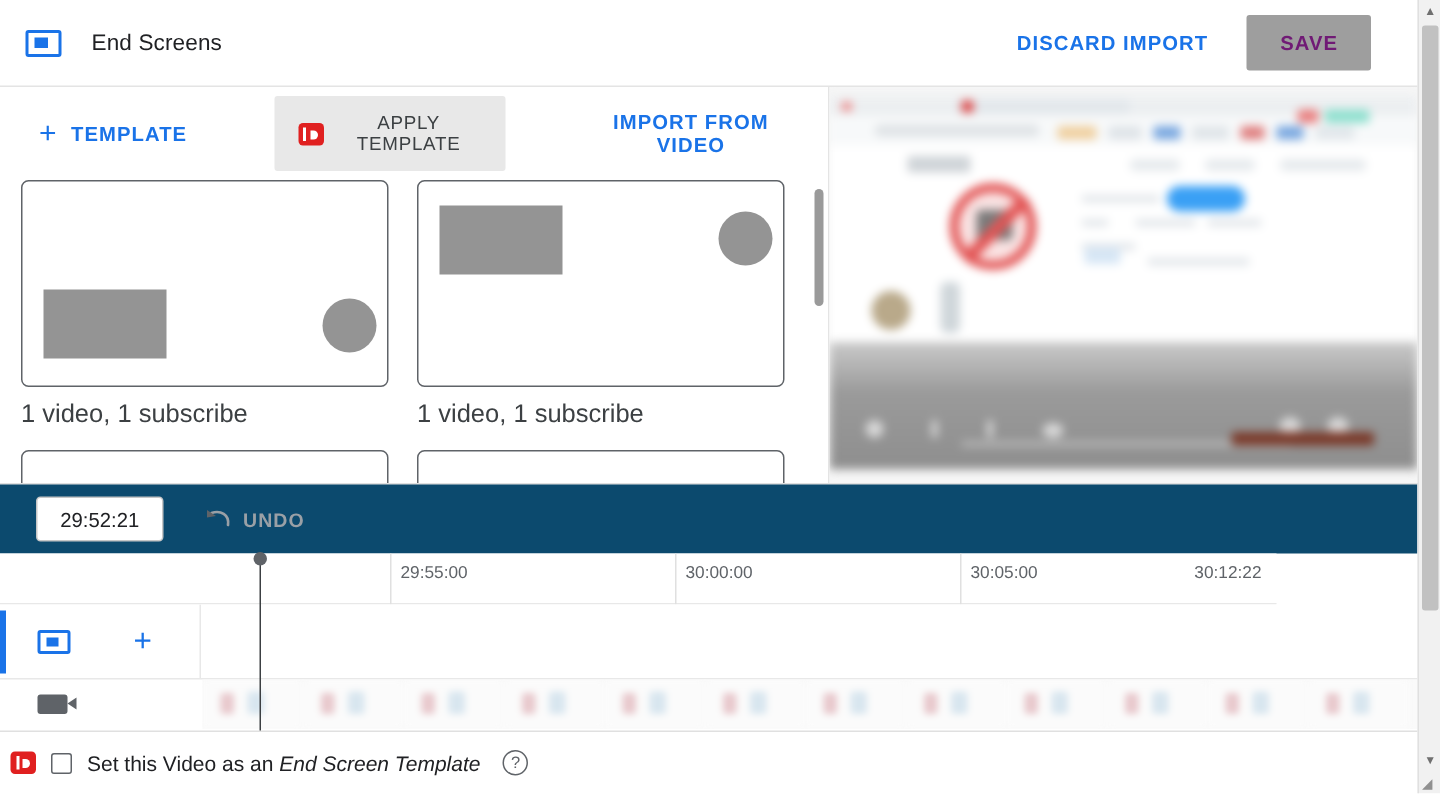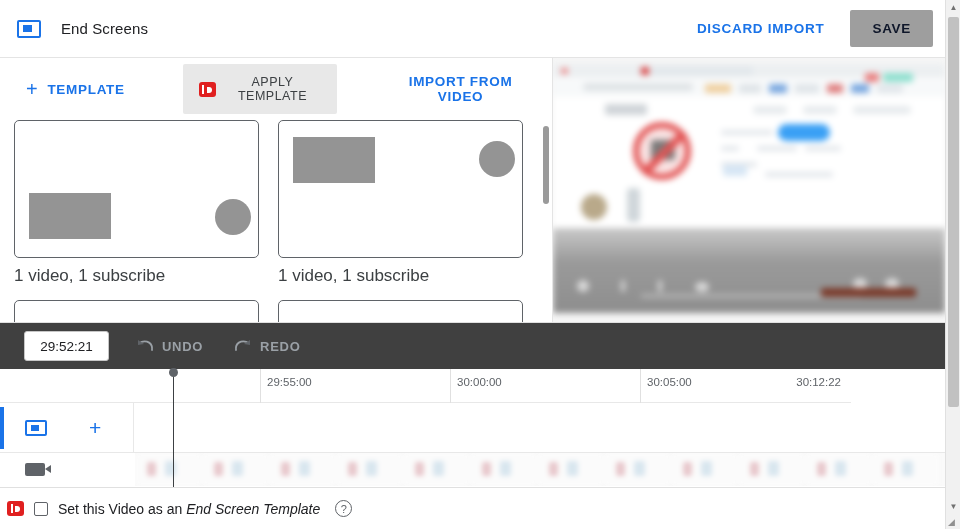--- a/index.html
+++ b/index.html
@@ -23,21 +23,21 @@
   
   .header {
     position: absolute;
     top: 0; left: 0;
     width: 945px;
     height: 58px;
     background: #ffffff;
     border-bottom: 1px solid #e4e4e4;
     display: flex;
     align-items: center;
-    padding: 0 12px 0 17px;
+    padding: 0 31px 0 17px;
   }
   .header-icon {
     width: 24px; height: 18px;
     border: 2px solid #1a73e8;
     border-radius: 2px;
     position: relative;
     flex: 0 0 auto;
   }
   .header-icon::after {
     content: "";
@@ -62,21 +62,21 @@
     border: none;
     cursor: pointer;
     padding: 8px 10px;
     font-family: inherit;
   }
   .save-btn {
     margin-left: 16px;
     font-size: 13.5px;
     font-weight: 600;
     letter-spacing: .7px;
-    color: #0f172a;
+    color: #701a75;
     background: #9e9e9e;
     border: none;
     border-radius: 2px;
     padding: 11px 22px;
     cursor: default;
     font-family: inherit;
   }
 
   
   .left-panel {
@@ -296,21 +296,21 @@
   .pv-pbtn { position: absolute; background: #d8d8d8; border-radius: 2px; }
   .pv-pbar { position: absolute; top: 66px; left: 88px; width: 220px; height: 4px; background: #b4b4b4; }
   .pv-pred { position: absolute; top: 60px; left: 268px; width: 95px; height: 9px; background: #7a3a2a; border-radius: 2px; }
 
   
   .tl-controls {
     position: absolute;
     top: 322px; left: 0;
     width: 945px;
     height: 47px;
-    background: #404040;
+    background: #0c4a6e;
     border-top: 1px solid #e0e0e0;
     display: flex;
     align-items: center;
     padding-left: 24px;
   }
   .timecode {
     width: 85px;
     height: 30px;
     border: 1px solid #c6c6c6;
     border-radius: 3px;
@@ -660,27 +660,20 @@
 
   <div class="tl-controls">
     <input class="timecode" type="text" value="29:52:21" style="">
     <button class="tl-btn">
       <svg class="arrow-svg" width="20" height="16" viewBox="0 0 20 16">
         <path d="M6 4 C12 2, 18 5, 17 12" stroke="#9aa0a6" stroke-width="1.8" fill="none" stroke-linecap="round"></path>
         <path d="M3 2 L3 7 L9 6 Z" fill="#5f6368"></path>
       </svg>
       <span>UNDO</span>
     </button>
-    <button class="tl-btn">
-      <svg class="arrow-svg" width="20" height="16" viewBox="0 0 20 16">
-        <path d="M14 4 C8 2, 2 5, 3 12" stroke="#9aa0a6" stroke-width="1.8" fill="none" stroke-linecap="round"></path>
-        <path d="M17 2 L17 7 L11 6 Z" fill="#5f6368"></path>
-      </svg>
-      <span>REDO</span>
-    </button>
   </div>
 
   <div class="ruler">
     <div class="ruler-tick" style="left:260px;">29:55:00</div>
     <div class="ruler-tick" style="left:450px;">30:00:00</div>
     <div class="ruler-tick" style="left:640px;">30:05:00</div>
     <div class="ruler-end">30:12:22</div>
   </div>
 
   <div class="tracks">

